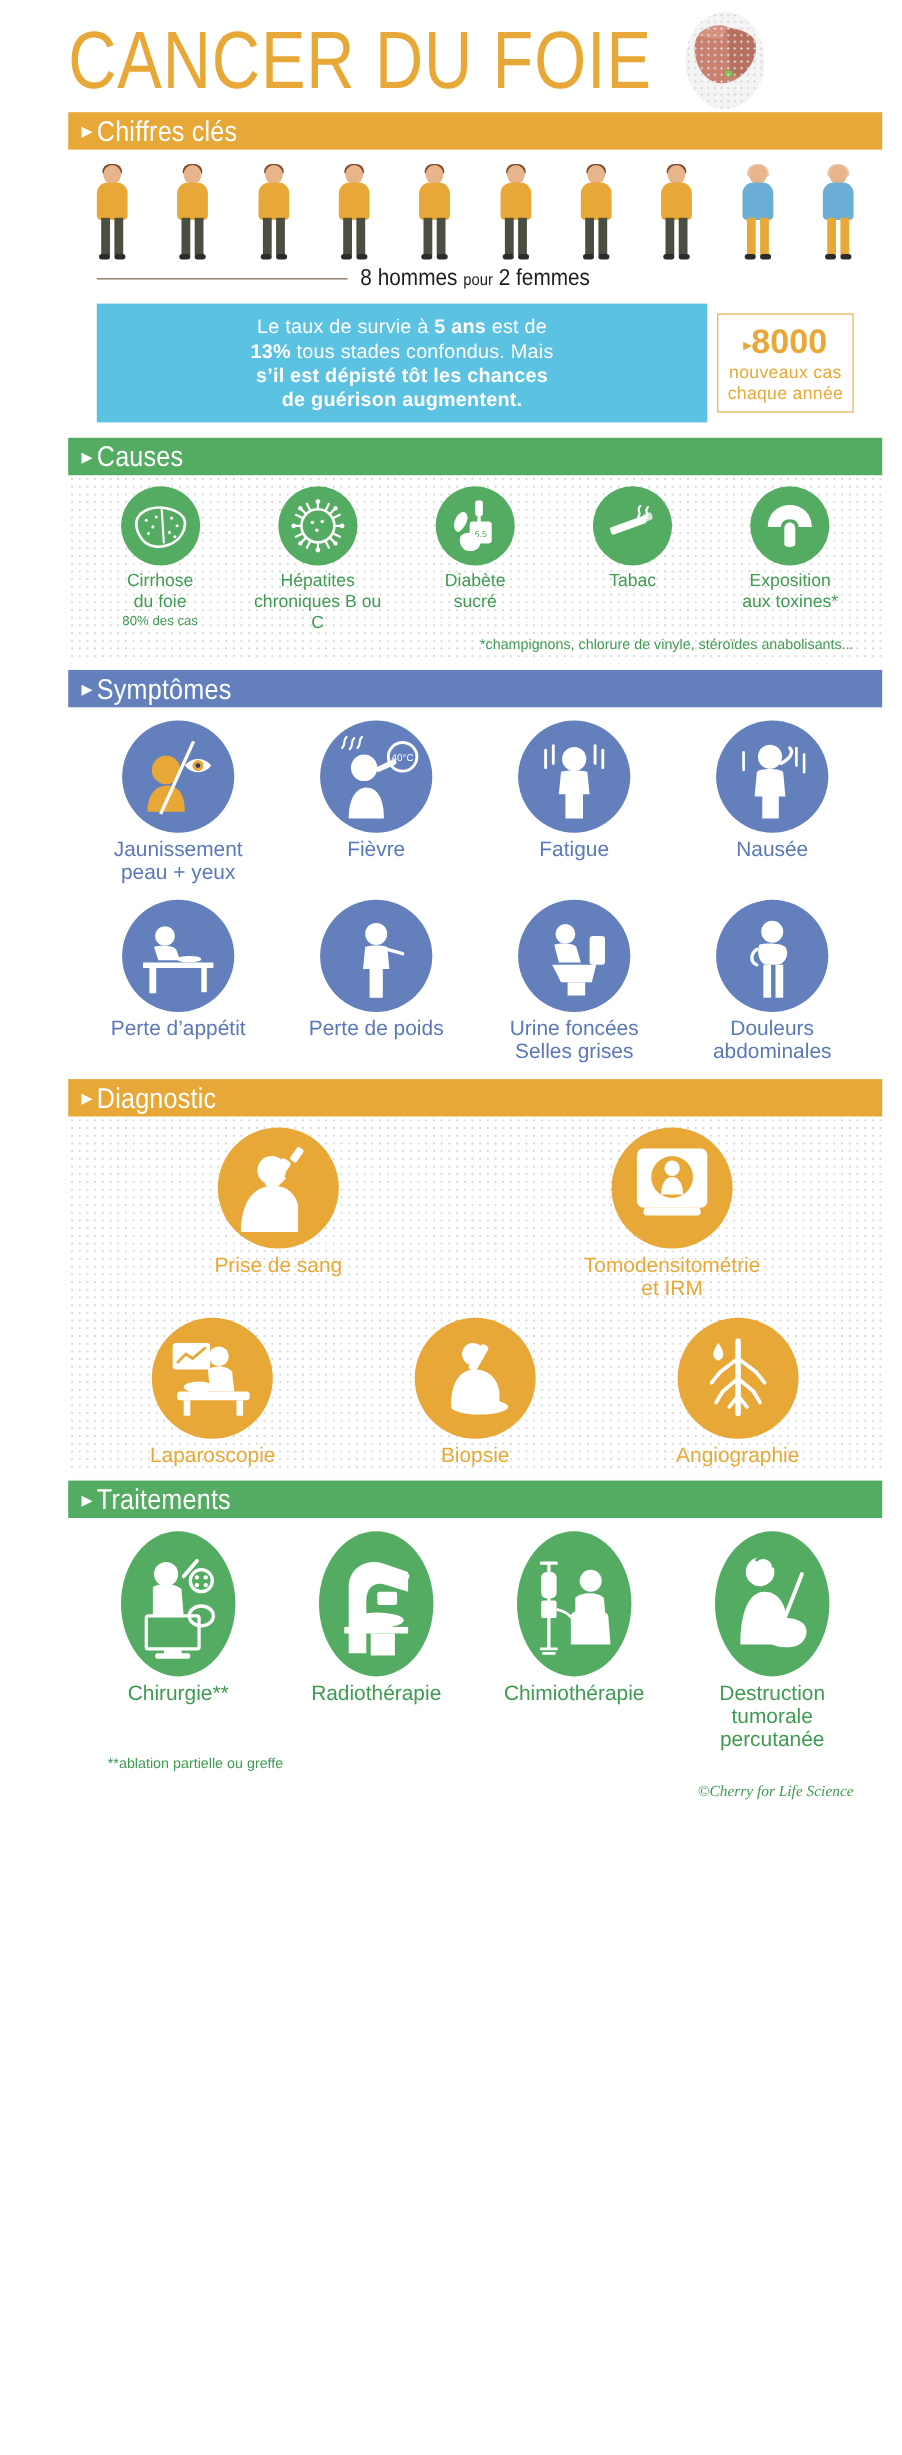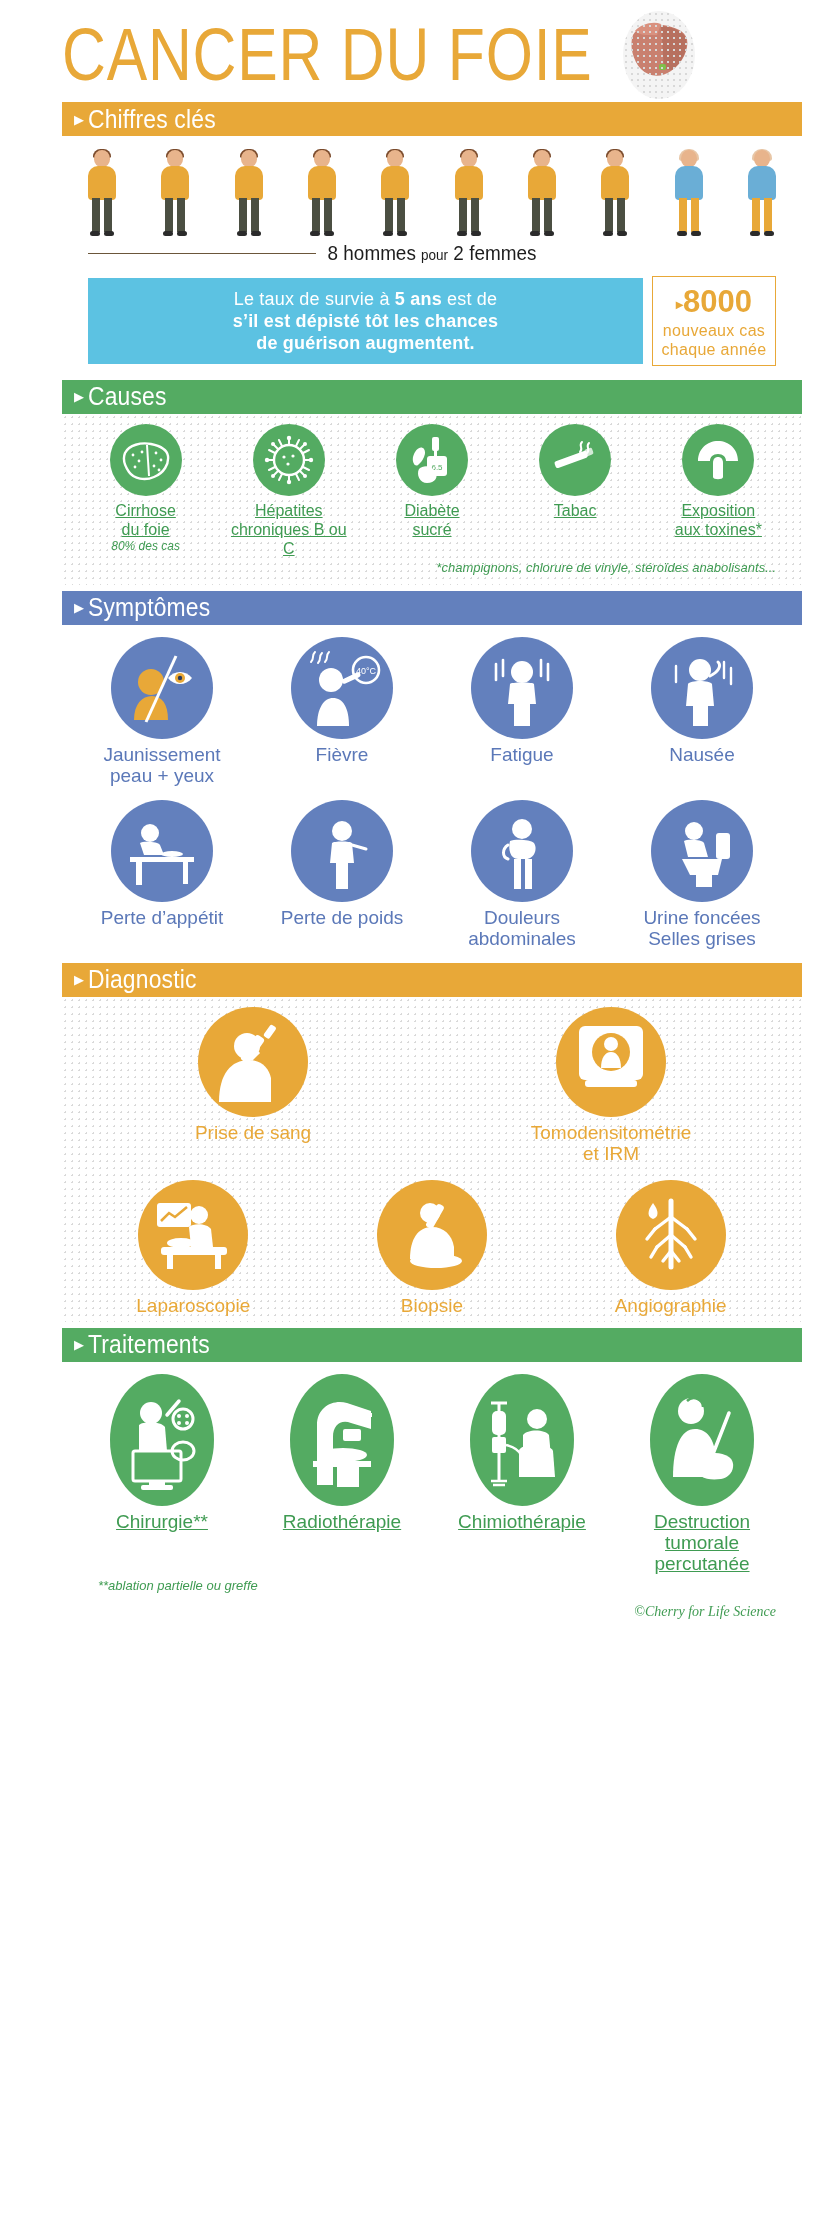--- a/index.html
+++ b/index.html
@@ -123,27 +123,26 @@
     display: flex; align-items: center; justify-content: center;
   }
   .circ.green { background: #54ab62; }
   .circ.blue  { background: #6380bd; }
   .circ.orange{ background: #e8a838; }
   .circ svg { display: block; }
   .cap {
     font-family:"Liberation Sans Narrow","Liberation Sans",sans-serif;
     line-height: 19px; margin-top: 5px;
   }
-  .cap.green { color: #3f9b52; text-decoration: underline; }
+  .cap.green { color: #3f9b52; }
   .cap.blue  { color: #5b78b8; }
   .cap.orange{ color: #e8a838; }
   .note {
     font-family:"Liberation Sans Narrow","Liberation Sans",sans-serif;
     font-size: 12px;
-    font-style: italic;
   }
   .note.green { color: #3f9b52; }
   .note.greenlg { color:#3f9b52; font-size: 13px; }
 
   .causes-row .icon-cell { width: 118px; }
   .causes-row .circ { width: 72px; height: 72px; }
   .causes-row .cap { font-size: 16px; }
   .causes-foot { display:flex; justify-content:flex-end; padding: 2px 14px 4px 0; }
 
   .sympt-row .icon-cell { width: 140px; }
@@ -303,20 +302,21 @@
 
   <div class="ratio-row">
     <span class="ratio-line"></span>
     <span class="ratio-text"><span>8 hommes </span><span class="sm">pour</span><span> 2 femmes</span></span>
     <span class="ratio-line" style="visibility:hidden"></span>
   </div>
 
   <div class="stat-row">
     <div class="survival">
       <div><span>Le taux de survie à </span><b>5 ans</b><span> est de</span></div>
+      <div><b>13%</b><span> tous stades confondus. Mais</span></div>
       <span class="l3">s’il est dépisté tôt les chances</span>
       <span class="l3">de guérison augmentent.</span>
     </div>
 
     <div class="stat-box">
       <div class="big"><span class="car">▸</span><span>8000</span></div>
       <div class="sub">nouveaux cas</div>
       <div class="sub">chaque année</div>
     </div>
 
@@ -558,46 +558,46 @@
         </div>
         <div class="cap blue">
           <div>Perte de poids</div>
           <div></div>
         </div>
       </div>
 
       <div class="icon-cell">
         <div class="circ blue">
           <svg width="84" height="84" viewBox="0 0 84 84">
+              <circle cx="34" cy="22" r="9" fill="#fff"></circle>
+              <path d="M24 32 C26 30 42 30 44 34 L48 48 L28 48 Z" fill="#fff"></path>
+              <path d="M22 50 L62 50 L58 66 L30 66 Z" fill="#fff"></path>
+              <rect x="56" y="24" width="14" height="26" rx="3" fill="#fff"></rect>
+              <rect x="36" y="66" width="16" height="12" fill="#fff"></rect>
+            </svg>
+        </div>
+        <div class="cap blue">
+          <div>Urine foncées</div>
+          <div>Selles grises</div>
+        </div>
+      </div>
+
+      <div class="icon-cell">
+        <div class="circ blue">
+          <svg width="84" height="84" viewBox="0 0 84 84">
               <circle cx="42" cy="20" r="10" fill="#fff"></circle>
               <path d="M30 32 C34 30 50 30 54 34 C58 40 54 50 46 50 L38 50 C30 50 28 40 30 32Z" fill="#fff"></path>
               <rect x="34" y="50" width="7" height="30" fill="#fff"></rect>
               <rect x="45" y="50" width="7" height="30" fill="#fff"></rect>
               <path d="M28 36 C22 40 22 48 28 50" stroke="#fff" stroke-width="3" fill="none" stroke-linecap="round"></path>
             </svg>
         </div>
         <div class="cap blue">
           <div>Douleurs</div>
           <div>abdominales</div>
-        </div>
-      </div>
-
-      <div class="icon-cell">
-        <div class="circ blue">
-          <svg width="84" height="84" viewBox="0 0 84 84">
-              <circle cx="34" cy="22" r="9" fill="#fff"></circle>
-              <path d="M24 32 C26 30 42 30 44 34 L48 48 L28 48 Z" fill="#fff"></path>
-              <path d="M22 50 L62 50 L58 66 L30 66 Z" fill="#fff"></path>
-              <rect x="56" y="24" width="14" height="26" rx="3" fill="#fff"></rect>
-              <rect x="36" y="66" width="16" height="12" fill="#fff"></rect>
-            </svg>
-        </div>
-        <div class="cap blue">
-          <div>Urine foncées</div>
-          <div>Selles grises</div>
         </div>
       </div>
     </div>
   </div>
 
   <div class="banner orange" style="margin-top:14px">
     <span class="arrow">▶</span>
     <span class="btxt">Diagnostic</span>
   </div>
 

